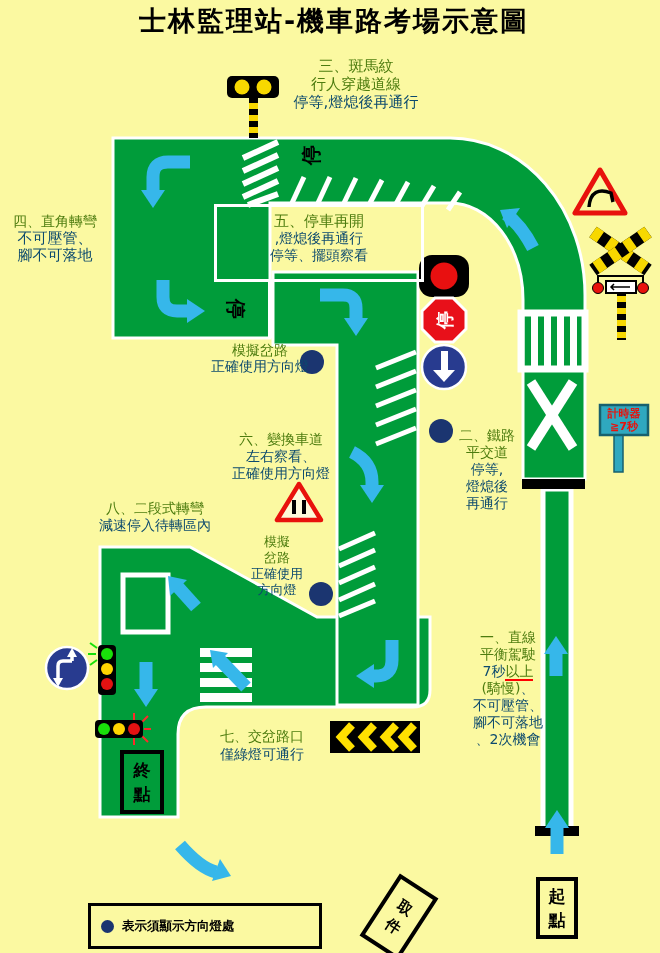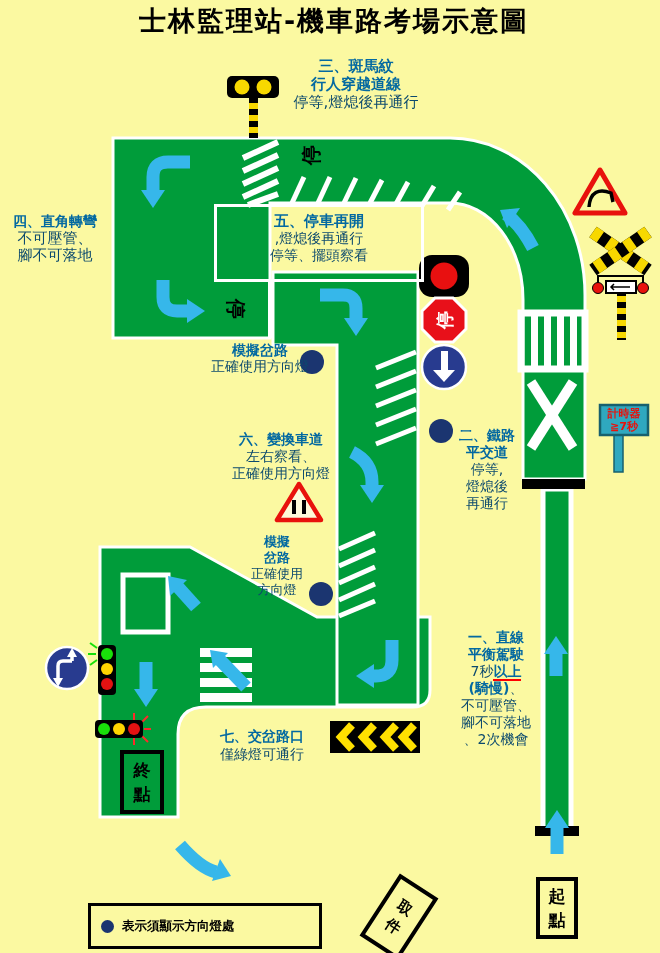--- a/index.html
+++ b/index.html
@@ -5,21 +5,21 @@
   html,body{margin:0;padding:0;}
   #canvas{
     position:relative;width:660px;height:953px;overflow:hidden;
     background:#FBF9A1;
     font-family:"DejaVu Sans",sans-serif;
   }
   #course-svg{position:absolute;left:0;top:0;}
   .lbl{position:absolute;text-align:center;transform:translateX(-50%);
        white-space:nowrap;font-size:14px;line-height:17px;color:#000;}
   .lbl div{white-space:nowrap;}
-  .red{color:#0369a1;font-weight:bold;}
+  .red{color:#4d7c0f;font-weight:normal;}
   .blk{color:#0c4a6e;}
   .u{border-bottom:2px solid #FF0000;}
   #page-title{left:334px;top:12px;font-size:27px;font-weight:bold;
       letter-spacing:2px;font-family:"DejaVu Serif","DejaVu Sans",serif;}
   #sec5-box{position:absolute;left:214px;top:204px;width:204px;height:66px;
       border:3px solid #fff;font-size:14px;line-height:17px;text-align:center;
       padding-top:6px;}
   #legend-box{position:absolute;left:88px;top:903px;width:228px;height:40px;
       border:3px solid #000;display:flex;align-items:center;}
   #legend-box .dot{display:inline-block;width:13px;height:13px;border-radius:50%;
@@ -293,29 +293,33 @@
   <div class="blk">燈熄後</div>
   <div class="blk">再通行</div>
 </div>
 
 <div class="lbl" style="left:281px;top:431px;font-size:14px;line-height:17px;">
   <div class="red">六、變換車道</div>
   <div class="blk">左右察看、</div>
   <div class="blk">正確使用方向燈</div>
 </div>
 
+<div class="lbl" style="left:155px;top:500px;font-size:14px;line-height:17px;">
+  <div class="red">八、二段式轉彎</div>
+  <div class="blk">減速停入待轉區內</div>
+</div>
 
 <div class="lbl" style="left:277px;top:534px;font-size:13px;line-height:16px;">
   <div class="red">模擬</div>
   <div class="red">岔路</div>
   <div class="blk">正確使用</div>
   <div class="blk">方向燈</div>
 </div>
 
-<div class="lbl" style="left:496px;top:629px;font-size:14px;line-height:17px;text-align:center;">
+<div class="lbl" style="left:508px;top:629px;font-size:14px;line-height:17px;text-align:center;">
   <div class="red">一、直線</div>
   <div class="red">平衡駕駛</div>
   <div><span class="blk">7秒</span><span class="red u">以上</span></div>
   <div><span class="red">(騎慢)</span><span class="blk">、</span></div>
   <div class="blk">不可壓管、</div>
   <div class="blk">腳不可落地</div>
   <div class="blk">、2次機會</div>
 </div>
 
 <div class="lbl" style="left:262px;top:727px;font-size:14px;line-height:18px;">

